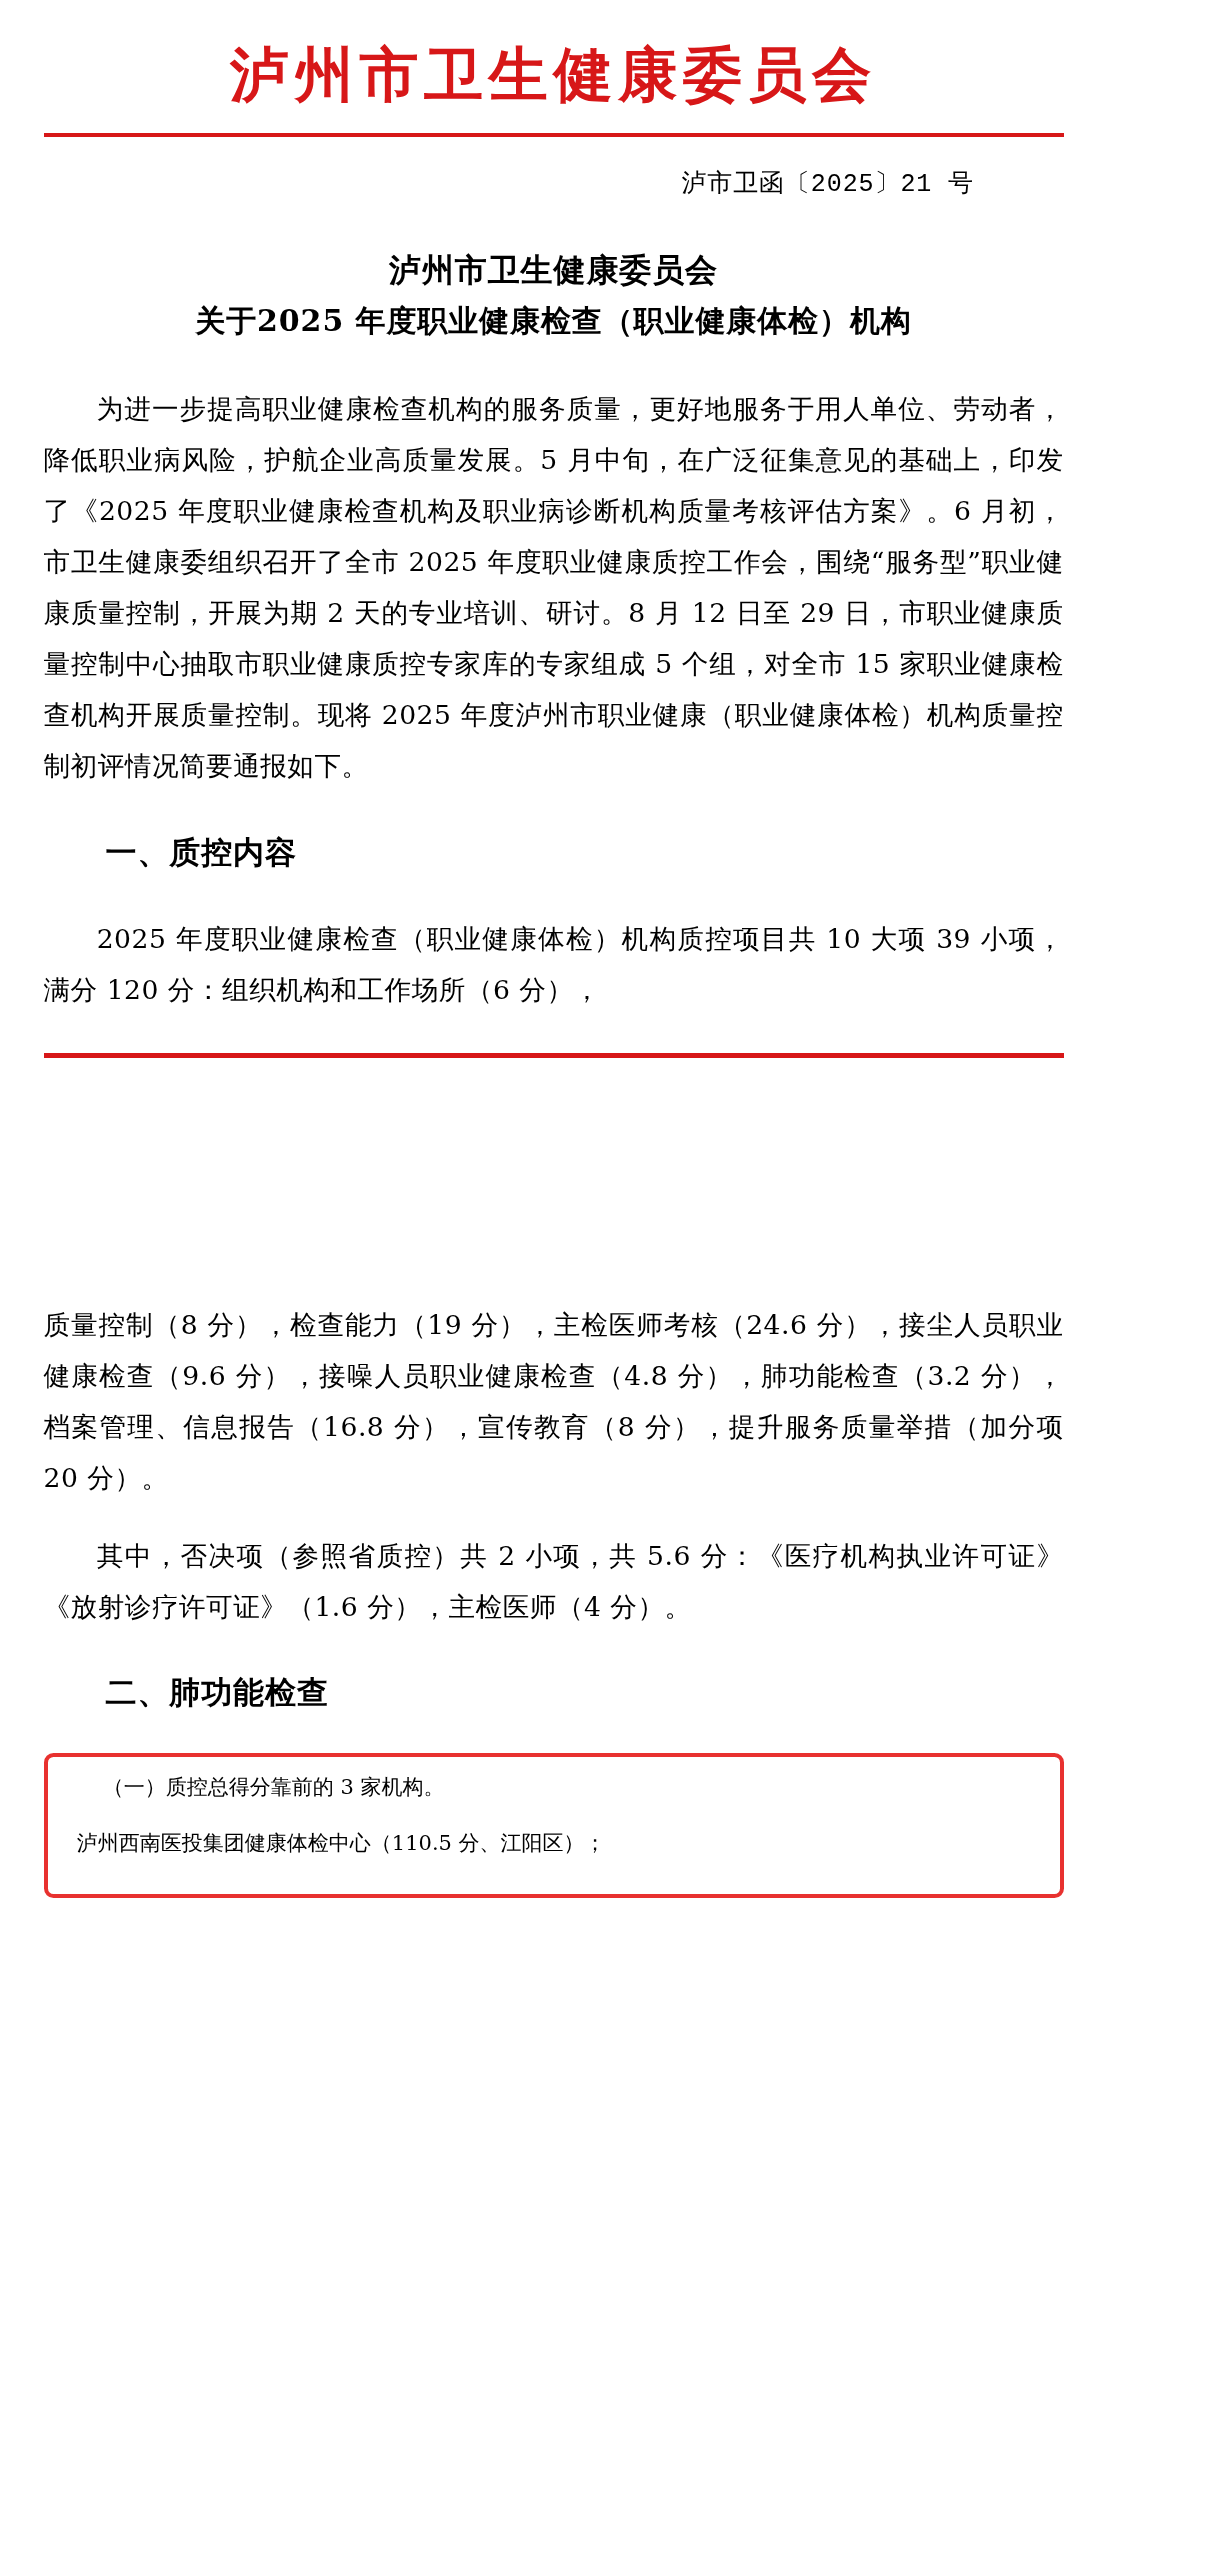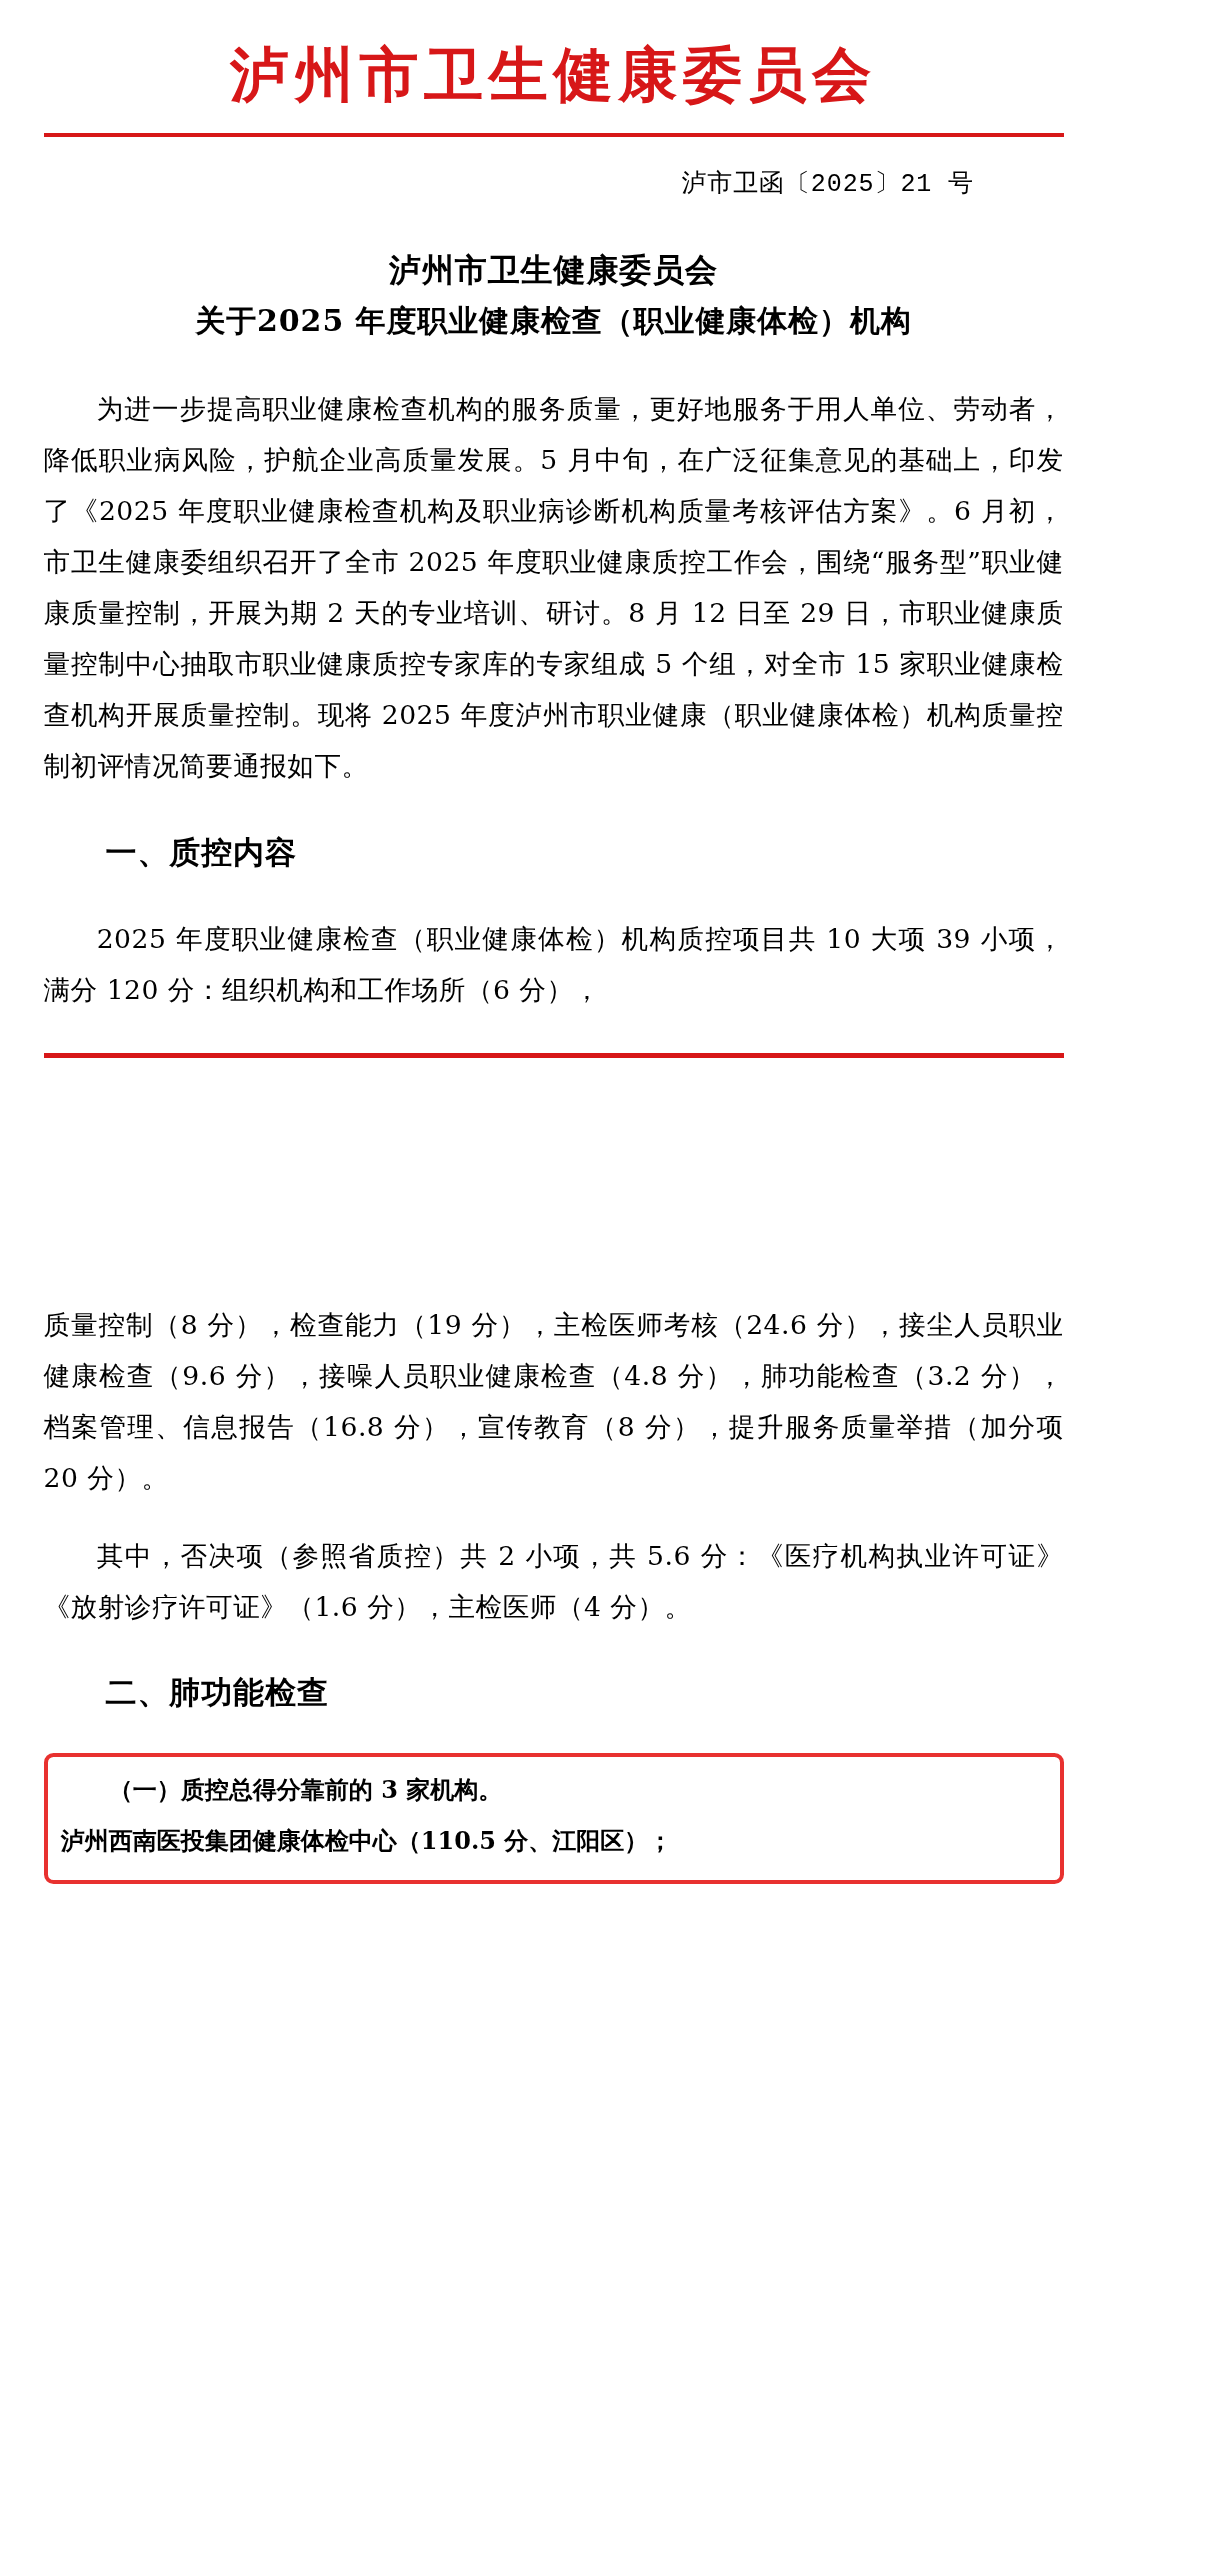--- a/index.html
+++ b/index.html
@@ -97,25 +97,24 @@
   .highlight-box {
     position: relative;
     margin: 9.5px auto 0 auto;
     width: 1020px;
     border: 4.7px solid #e8312f;
     border-radius: 9.5px;
     padding: 9.5px 0 15px 0;
     box-sizing: border-box;
   }
   .highlight-box .body-inner {
-    font-size: 24px;
+    font-size: 21px;
     line-height: 1.92;
     font-family: "DejaVu Serif", "Liberation Serif", serif;
     padding: 0 13.3px;
-    font-weight: bold;
   }
 </style>
 </head>
 <body>
 
 <div class="page">
 
   <div class="masthead">
     <div class="masthead-title">泸州市卫生健康委员会</div>
     <div class="masthead-rule"></div>
@@ -139,18 +138,18 @@
 
   <div class="body-block">
     <p class="p-flush">质量控制（8 分），检查能力（19 分），主检医师考核（24.6 分），接尘人员职业健康检查（9.6 分），接噪人员职业健康检查（4.8 分），肺功能检查（3.2 分），档案管理、信息报告（16.8 分），宣传教育（8 分），提升服务质量举措（加分项20 分）。</p>
     <p class="p-indent">其中，否决项（参照省质控）共 2 小项，共 5.6 分：《医疗机构执业许可证》《放射诊疗许可证》（1.6 分），主检医师（4 分）。</p>
     <p class="section-head">二、肺功能检查</p>
   </div>
 
   <div class="highlight-box">
     <div class="body-inner">
       <p class="p-indent" style="margin:0 0 5.7px 0;">（一）质控总得分靠前的 3 家机构。</p>
-      <p class="p-flush" style="margin:0;">泸州西南医投集团健康体检中心（110.5 分、江阳区）；</p>
+      <p class="p-flush" style="margin:16px;">泸州西南医投集团健康体检中心（110.5 分、江阳区）；</p>
     </div>
   </div>
 
 </div>
 
 
 </body></html>

